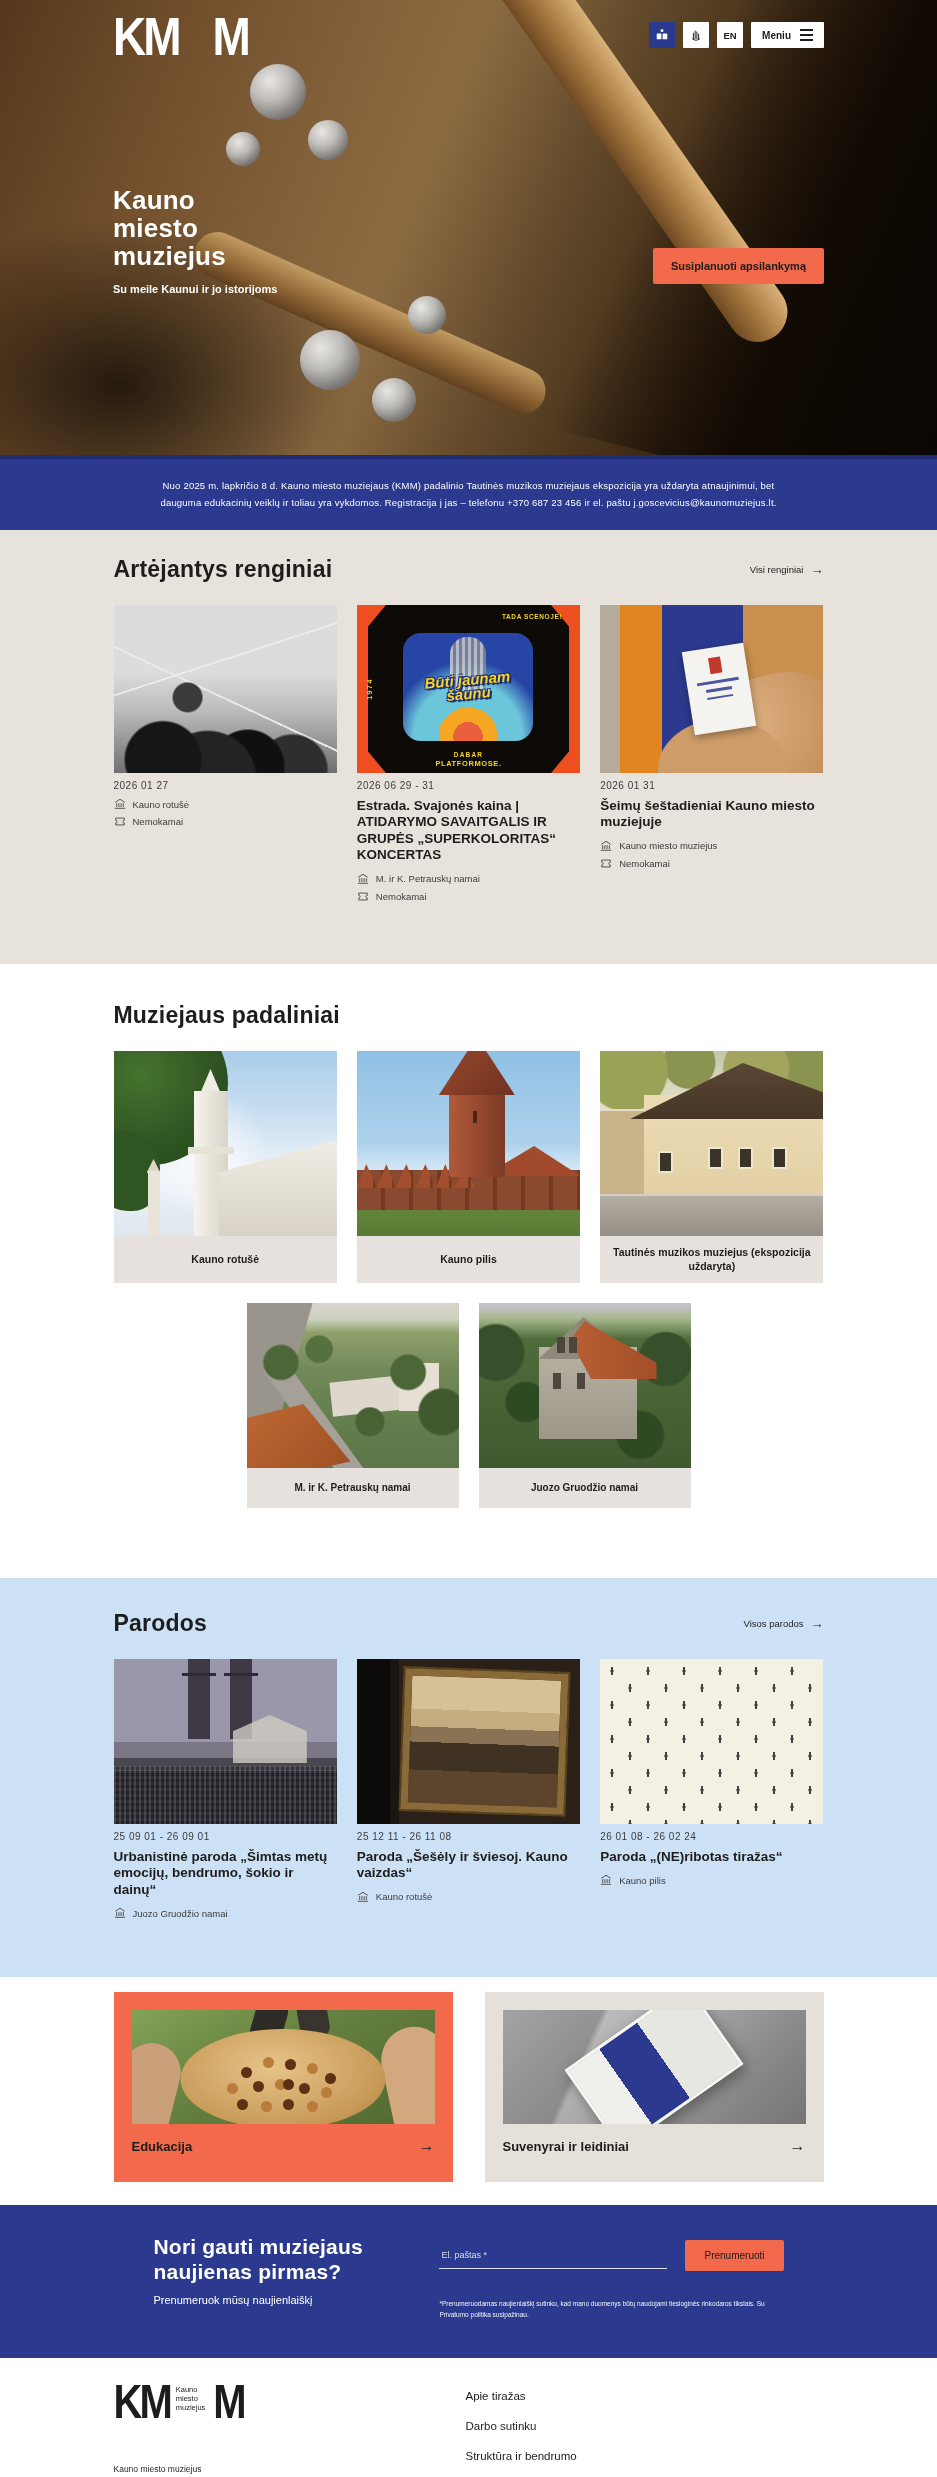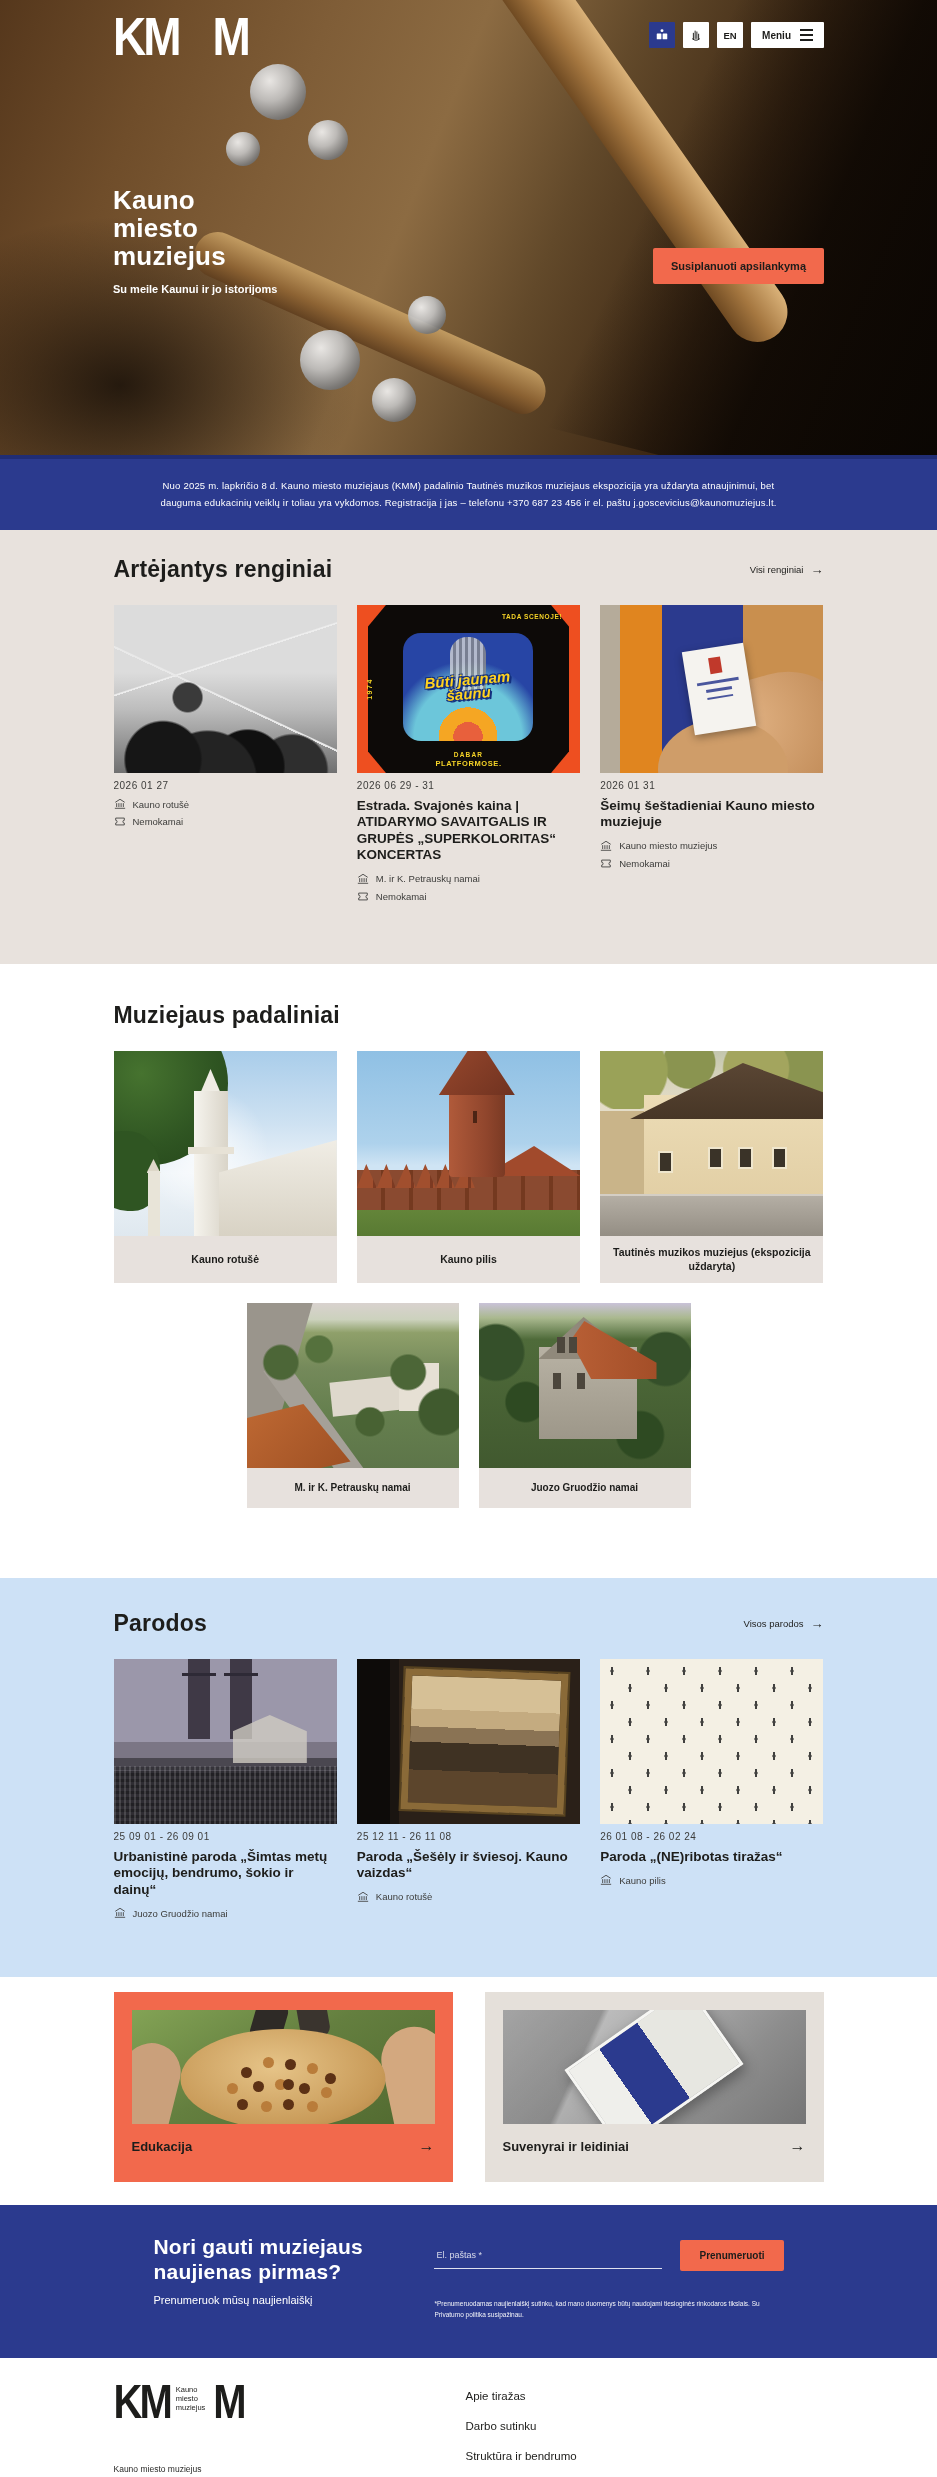--- a/index.html
+++ b/index.html
@@ -206,21 +206,21 @@
   
   .sec-news{background:#2b3a8e;color:#fff;padding:30px 0 38px}
   .news-grid{display:flex;gap:56px;padding:0 40px}
   .news-left{width:336px}
   .news-title{font-size:21px;font-weight:700;line-height:1.18}
   .news-sub{font-size:11px;margin-top:9px}
   .news-right{flex:1;padding-top:5px}
   .form-row{display:flex;align-items:center;gap:18px}
   .email{background:transparent;border:none;border-bottom:1px solid rgba(255,255,255,.85);color:#fff;font-size:9px;width:228px;padding:8px 2px;outline:none}
   .email::placeholder{color:rgba(255,255,255,.8)}
-  .sub-btn{background:#f2694c;border:none;border-radius:2px;color:#1d1d1b;font-weight:700;font-size:10px;padding:10px 19px}
+  .sub-btn{background:#f2694c;border:none;border-radius:2px;color:#1d1d1b;font-weight:400;font-size:10px;padding:10px 19px}
   .disclaimer{font-size:6.5px;line-height:1.7;width:330px;margin-top:27px;color:rgba(255,255,255,.95)}
 
   
   .footer{background:#fff;padding:24px 0 46px}
   .f-grid{display:flex}
   .f-left{width:352px}
   .f-logo{display:flex;align-items:flex-start;line-height:.82}
   .f-logo .big{font-size:40px;font-weight:700;letter-spacing:-3px;display:inline-block;transform:scaleY(1.2);transform-origin:top left}
   .f-logo .stack{font-size:7.5px;line-height:1.2;margin:3px 8px 0 6px;font-weight:400}
   .f-addr{font-size:8.5px;line-height:1.6;margin-top:48px;color:#2a2a28}

